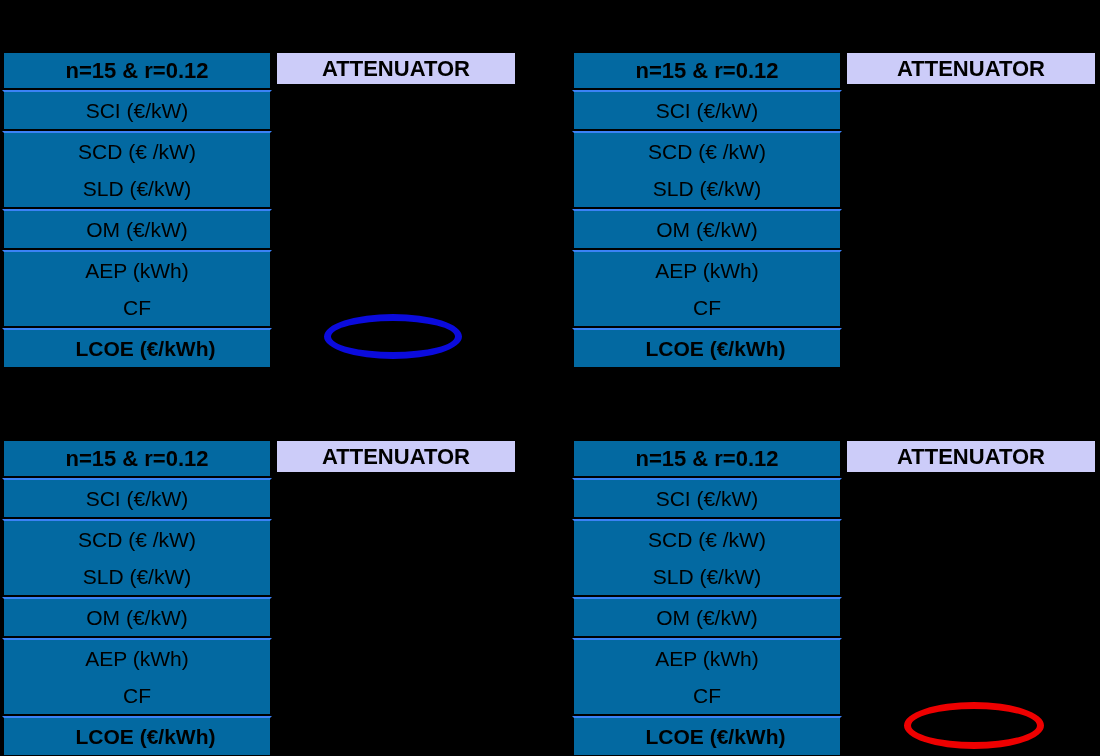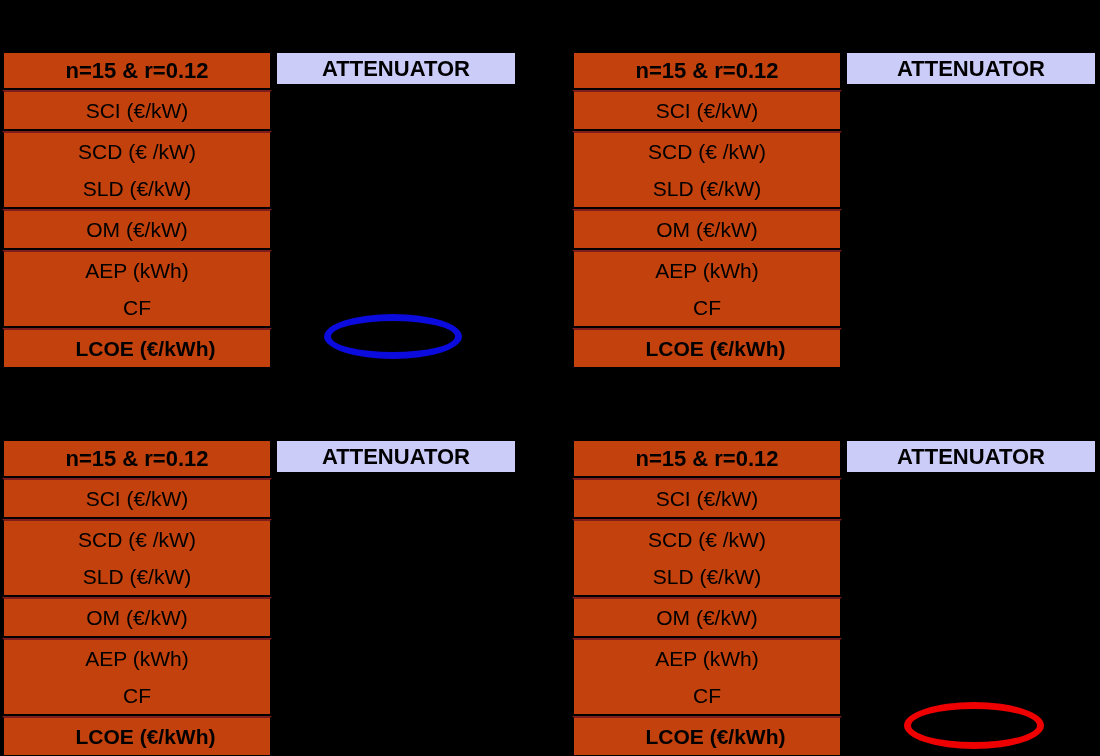--- a/index.html
+++ b/index.html
@@ -25,29 +25,29 @@
   
   .label-col {
     display: flex;
     flex-direction: column;
     width: 270px;
     flex: 0 0 270px;
   }
 
   
   .cell-group {
-    background: #c2410c;
+    background: #0369a1;
     border: 2px solid #000000;
     box-sizing: border-box;
     display: flex;
     flex-direction: column;
     justify-content: center;
   }
   .cell-group + .cell-group {
-    border-top: 2px solid #7f1d1d;
+    border-top: 2px solid #3b82f6;
   }
 
   .cell {
     box-sizing: border-box;
     height: 37px;
     line-height: 37px;
     text-align: center;
     color: #000000;
     font-size: 21px;
     white-space: nowrap;

